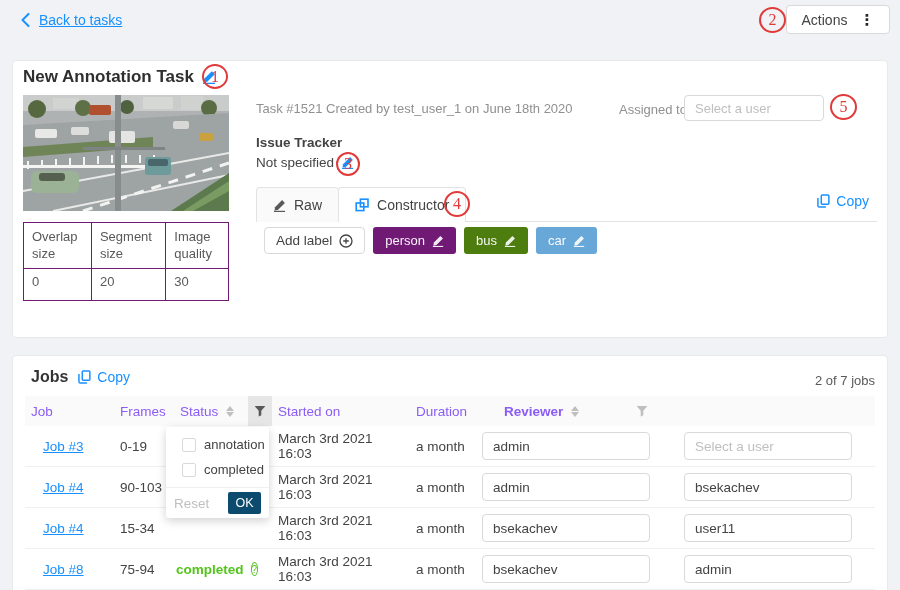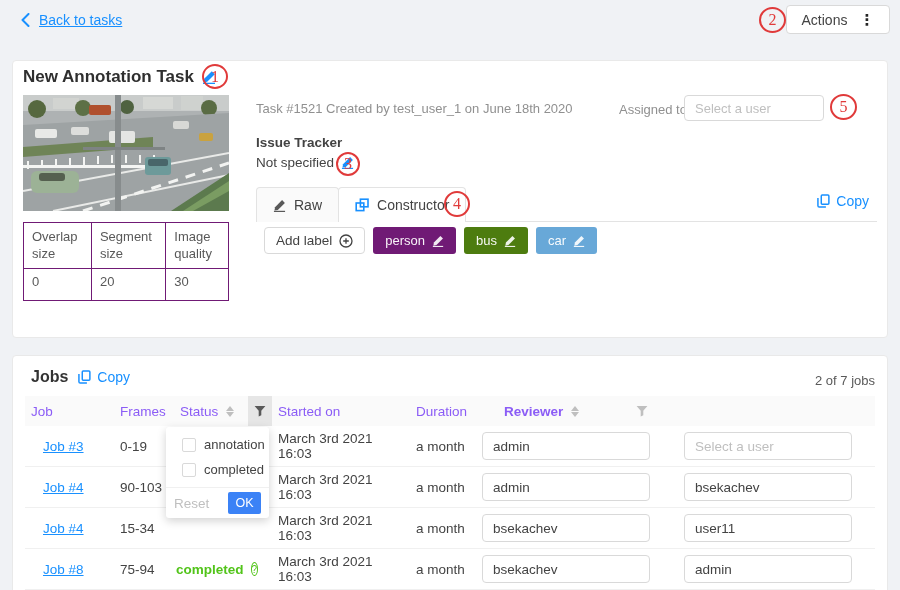--- a/index.html
+++ b/index.html
@@ -100,21 +100,21 @@
   .caret.up.on { border-bottom-color:#1890ff; }
 
   
   .filter-dd { position:absolute; left:166px; top:427px; width:103px; background:#fff; border-radius:3px;
     box-shadow:0 3px 10px rgba(0,0,0,0.18); z-index:20; }
   .filter-items { padding:5px 8px; }
   .filter-item { display:flex; align-items:center; gap:8px; padding:5px 8px; font-size:13px; color:#434343; cursor:pointer; }
   .checkbox { width:14px; height:14px; border:1px solid #d9d9d9; border-radius:2px; background:#fff; flex:none; }
   .filter-footer { border-top:1px solid #f0f0f0; height:31px; display:flex; align-items:center; justify-content:space-between; padding:0 8px; }
   .reset-btn { color:#bfbfbf; font-size:13.5px; cursor:default; }
-  .ok-btn { background:#3b82f6; color:#fff; font-size:12.5px; border:none; border-radius:2px;
+  .ok-btn { background:#0c4a6e; color:#fff; font-size:12.5px; border:none; border-radius:2px;
     width:33px; height:22px; display:flex; align-items:center; justify-content:center; cursor:pointer; }
 
   
   .marker { position:absolute; border:2px solid #e03a3a; color:#e03a3a; border-radius:50%;
     display:flex; align-items:center; justify-content:center; font-size:16px; z-index:30;
     font-family:"Liberation Serif","DejaVu Serif",serif; }
   .marker-1 { left:202px; top:64px;  width:26px; height:25px; }
   .marker-2 { left:759px; top:7px;   width:27px; height:26px; }
   .marker-3 { left:336px; top:152px; width:24px; height:24px; }
   .marker-4 { left:444px; top:191px; width:26px; height:26px; }

